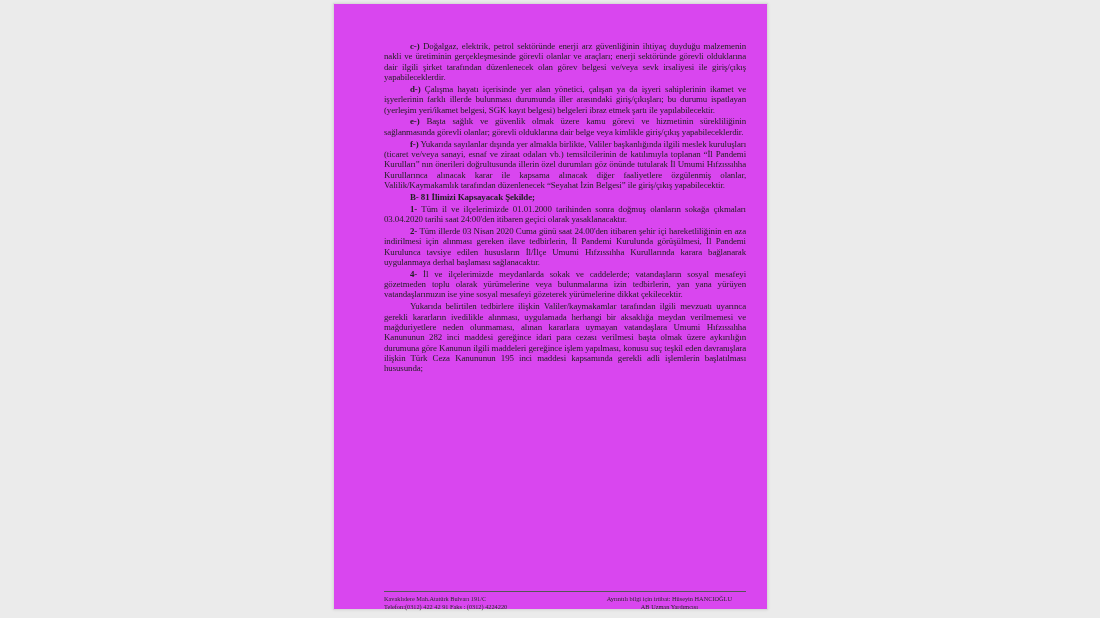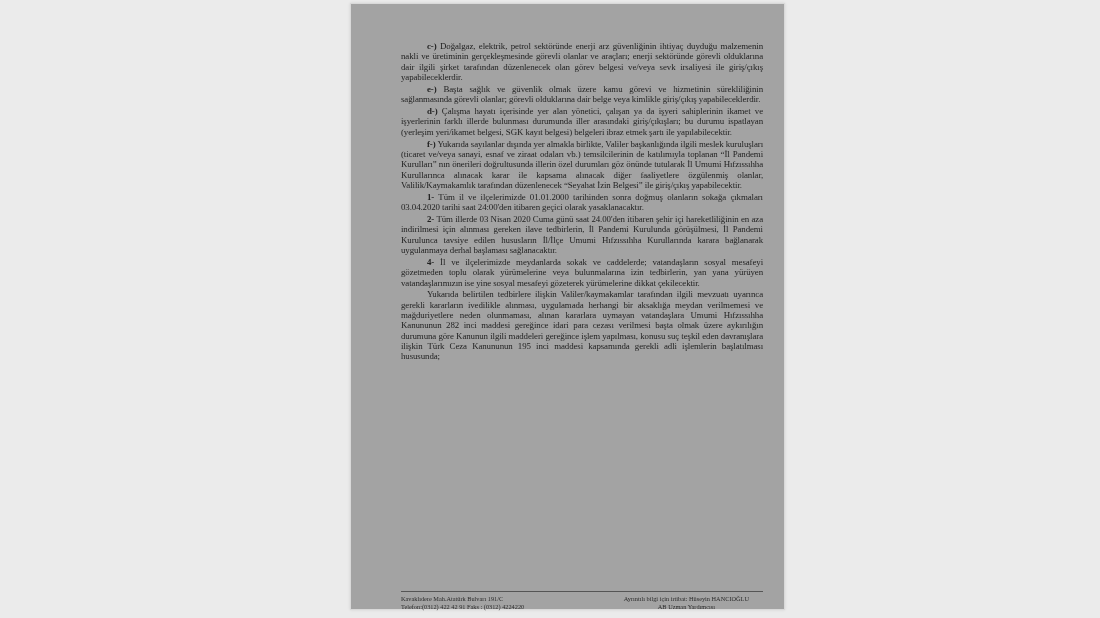--- a/index.html
+++ b/index.html
@@ -5,23 +5,23 @@
   html, body { margin: 0; padding: 0; }
   body {
     width: 1100px; height: 618px;
     background: #ebebeb;
     overflow: hidden;
     position: relative;
     font-family: "Liberation Serif", serif;
   }
   .paper {
     position: absolute;
-    left: 350px; top: 3px;
+    left: 333px; top: 3px;
     width: 435px; height: 607px;
-    background: #a3a3a3;
+    background: #d946ef;
     border: 1px solid #d9d9d9;
     box-sizing: border-box;
     box-shadow: 0 0 3px rgba(0,0,0,0.10);
   }
   .doc-body {
     position: absolute;
     left: 50px; top: 37px;
     width: 362px;
     font-size: 8.9px;
     line-height: 10.35px;
@@ -58,26 +58,27 @@
 </style>
 </head>
 <body>
 
 <div class="paper">
 
   <div class="doc-body">
 
     <p class="para"><b class="lead">c-)</b> <span>Doğalgaz, elektrik, petrol sektöründe enerji arz güvenliğinin ihtiyaç duyduğu malzemenin nakli ve üretiminin gerçekleşmesinde görevli olanlar ve araçları; enerji sektöründe görevli olduklarına dair ilgili şirket tarafından düzenlenecek olan görev belgesi ve/veya sevk irsaliyesi ile giriş/çıkış yapabileceklerdir.</span></p>
 
+    <p class="para"><b class="lead">d-)</b> <span>Çalışma hayatı içerisinde yer alan yönetici, çalışan ya da işyeri sahiplerinin ikamet ve işyerlerinin farklı illerde bulunması durumunda iller arasındaki giriş/çıkışları; bu durumu ispatlayan (yerleşim yeri/ikamet belgesi, SGK kayıt belgesi) belgeleri ibraz etmek şartı ile yapılabilecektir.</span></p>
+
     <p class="para"><b class="lead">e-)</b> <span>Başta sağlık ve güvenlik olmak üzere kamu görevi ve hizmetinin sürekliliğinin sağlanmasında görevli olanlar; görevli olduklarına dair belge veya kimlikle giriş/çıkış yapabileceklerdir.</span></p>
-
-    <p class="para"><b class="lead">d-)</b> <span>Çalışma hayatı içerisinde yer alan yönetici, çalışan ya da işyeri sahiplerinin ikamet ve işyerlerinin farklı illerde bulunması durumunda iller arasındaki giriş/çıkışları; bu durumu ispatlayan (yerleşim yeri/ikamet belgesi, SGK kayıt belgesi) belgeleri ibraz etmek şartı ile yapılabilecektir.</span></p>
 
     <p class="para"><b class="lead">f-)</b> <span>Yukarıda sayılanlar dışında yer almakla birlikte, Valiler başkanlığında ilgili meslek kuruluşları (ticaret ve/veya sanayi, esnaf ve ziraat odaları vb.) temsilcilerinin de katılımıyla toplanan “İl Pandemi Kurulları” nın önerileri doğrultusunda illerin özel durumları göz önünde tutularak İl Umumi Hıfzıssıhha Kurullarınca alınacak karar ile kapsama alınacak diğer faaliyetlere özgülenmiş olanlar, Valilik/Kaymakamlık tarafından düzenlenecek “Seyahat İzin Belgesi” ile giriş/çıkış yapabilecektir.</span></p>
 
+    <p class="para heading"><span>B- 81 İlimizi Kapsayacak Şekilde;</span></p>
 
     <p class="para"><b class="lead">1-</b> <span>Tüm il ve ilçelerimizde 01.01.2000 tarihinden sonra doğmuş olanların sokağa çıkmaları 03.04.2020 tarihi saat 24:00'den itibaren geçici olarak yasaklanacaktır.</span></p>
 
     <p class="para"><b class="lead">2-</b> <span>Tüm illerde 03 Nisan 2020 Cuma günü saat 24.00'den itibaren şehir içi hareketliliğinin en aza indirilmesi için alınması gereken ilave tedbirlerin, İl Pandemi Kurulunda görüşülmesi, İl Pandemi Kurulunca tavsiye edilen hususların İl/İlçe Umumi Hıfzıssıhha Kurullarında karara bağlanarak uygulanmaya derhal başlaması sağlanacaktır.</span></p>
 
 
     <p class="para"><b class="lead">4-</b> <span>İl ve ilçelerimizde meydanlarda sokak ve caddelerde; vatandaşların sosyal mesafeyi gözetmeden toplu olarak yürümelerine veya bulunmalarına izin tedbirlerin, yan yana yürüyen vatandaşlarımızın ise yine sosyal mesafeyi gözeterek yürümelerine dikkat çekilecektir.</span></p>
 
     <p class="para"><span>Yukarıda belirtilen tedbirlere ilişkin Valiler/kaymakamlar tarafından ilgili mevzuatı uyarınca gerekli kararların ivedilikle alınması, uygulamada herhangi bir aksaklığa meydan verilmemesi ve mağduriyetlere neden olunmaması, alınan kararlara uymayan vatandaşlara Umumi Hıfzıssıhha Kanununun 282 inci maddesi gereğince idari para cezası verilmesi başta olmak üzere aykırılığın durumuna göre Kanunun ilgili maddeleri gereğince işlem yapılması, konusu suç teşkil eden davranışlara ilişkin Türk Ceza Kanununun 195 inci maddesi kapsamında gerekli adli işlemlerin başlatılması hususunda;</span></p>
 

